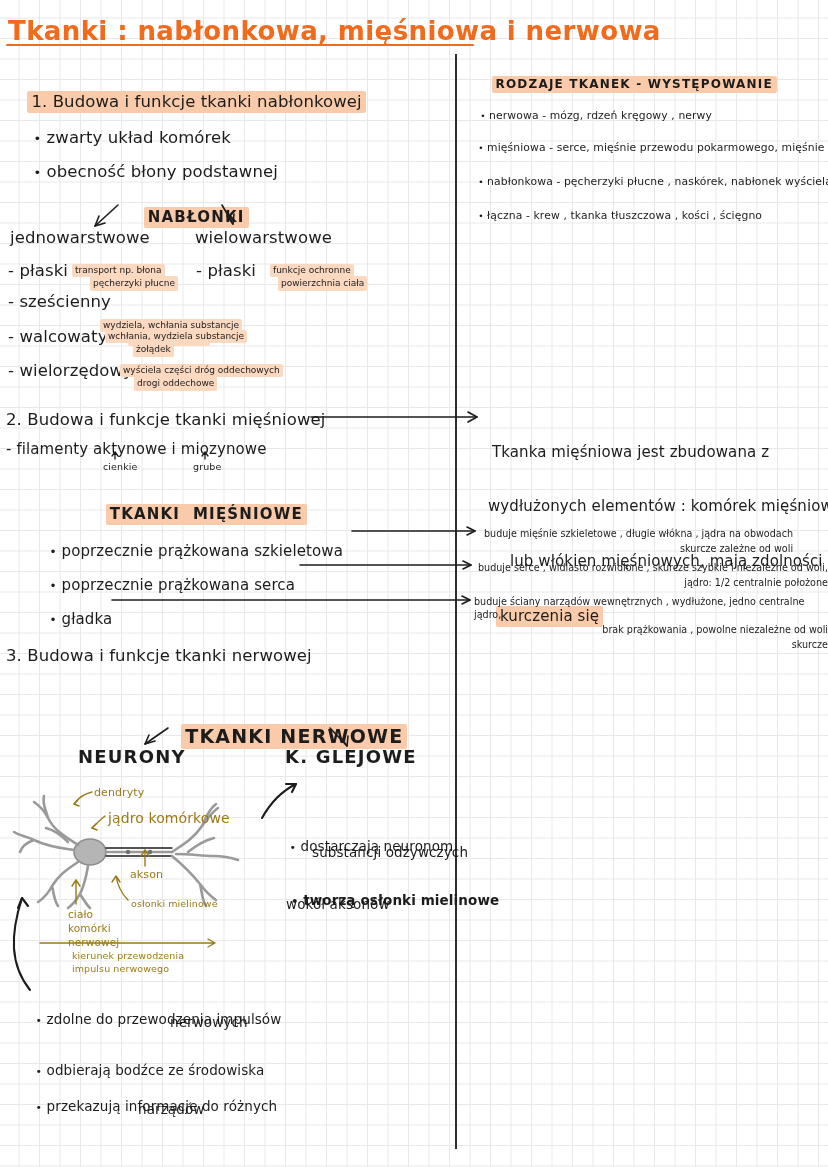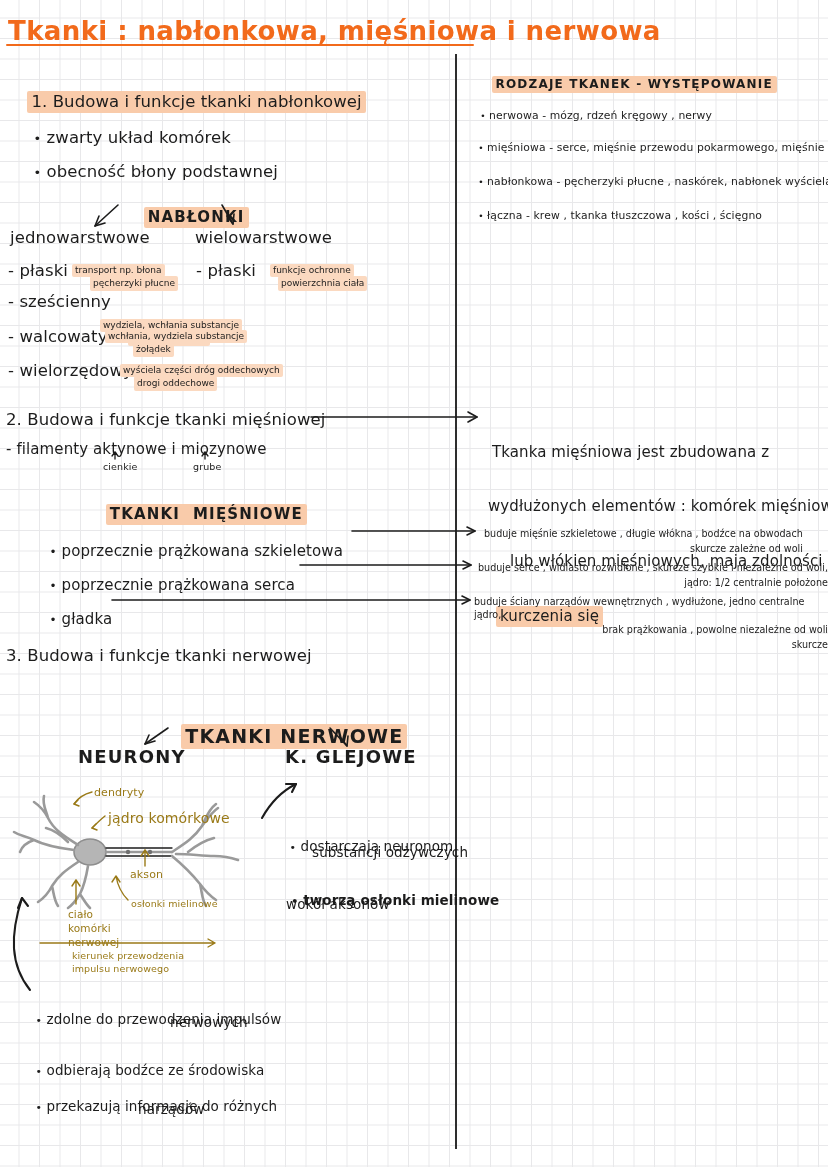--- a/index.html
+++ b/index.html
@@ -169,21 +169,21 @@
   </svg>
 
   <div class="abs hw h-text sz15" style="left:492px; top:406px;">
     <div>Tkanka mięśniowa jest zbudowana z</div>
     <div style="margin-left:-4px;">wydłużonych elementów : komórek mięśniowych</div>
     <div style="margin-left:18px;">lub włókien mięśniowych, mają zdolności do</div>
     <div style="margin-left:4px;"><span class="hl">kurczenia się</span></div>
   </div>
 
   <div class="abs tiny-note" style="left:484px; top:528px; font-size:9.6px;">
-    <div>buduje mięśnie szkieletowe , długie włókna , bodźce na obwodach</div>
+    <div>buduje mięśnie szkieletowe , długie włókna , jądra na obwodach</div>
     <div style="text-align:right; margin-top:2px;">skurcze zależne od woli</div>
   </div>
   <div class="abs tiny-note" style="left:478px; top:562px; font-size:9.6px;">
     <div>buduje serce , widlasto rozwidlone , skurcze szybkie i niezależne od woli,</div>
     <div style="text-align:right; margin-top:2px;">jądro: 1/2 centralnie położone</div>
   </div>
   <div class="abs tiny-note" style="left:474px; top:596px; font-size:9.6px;">
     <div>buduje ściany narządów wewnętrznych , wydłużone, jedno centralne jądro,</div>
     <div style="text-align:right; margin-top:2px;">brak prążkowania , powolne niezależne od woli</div>
     <div style="text-align:right; margin-top:2px;">skurcze</div>

